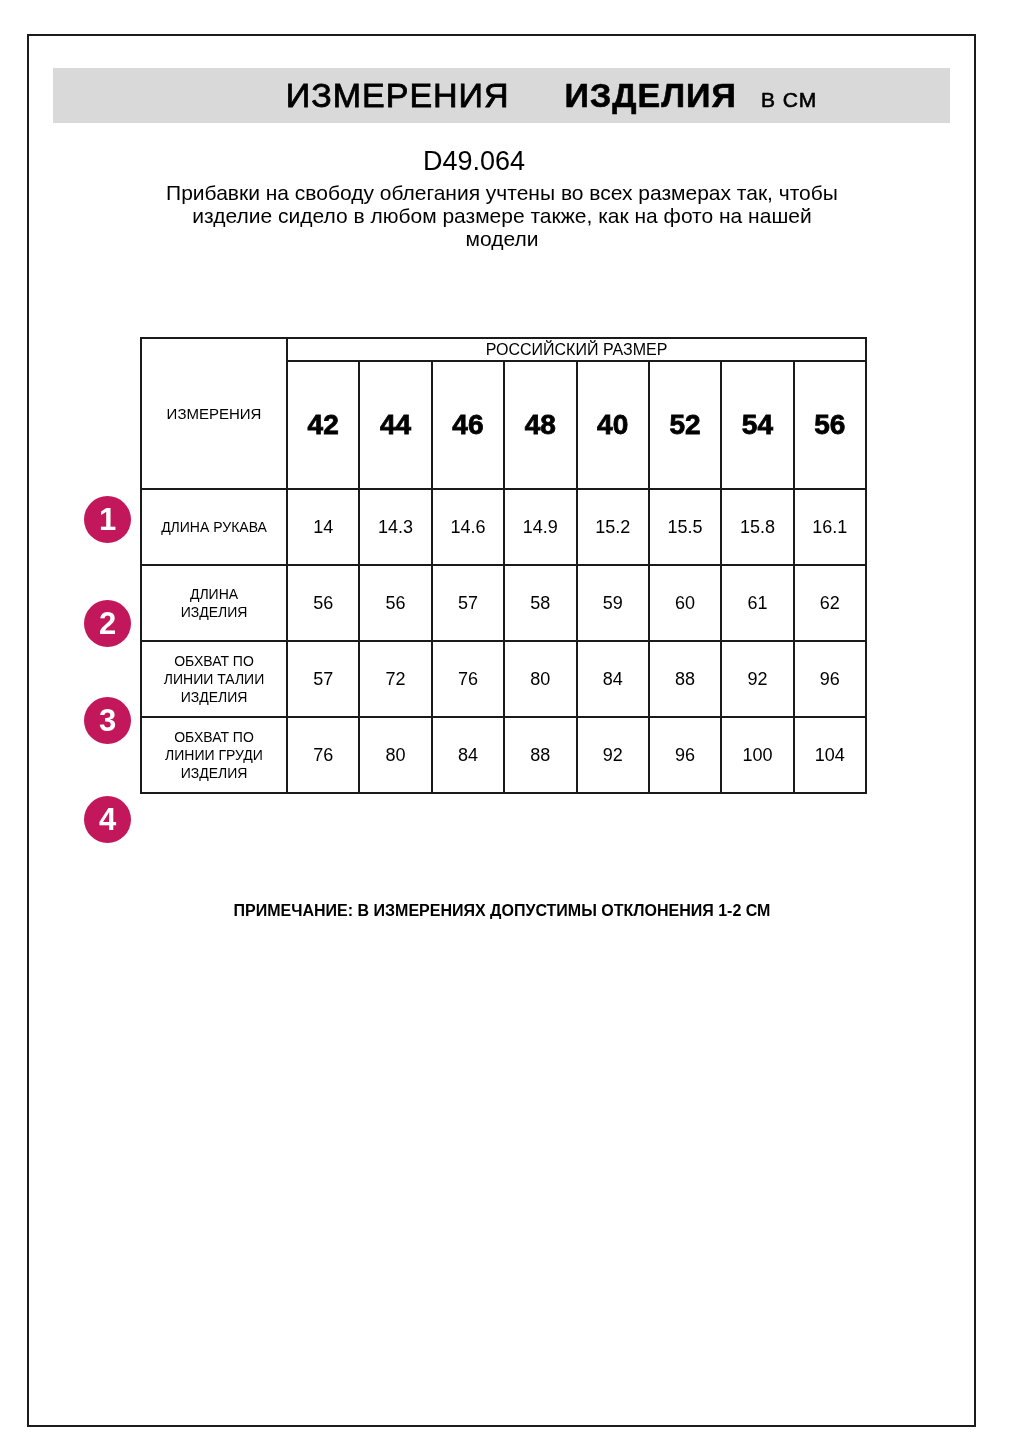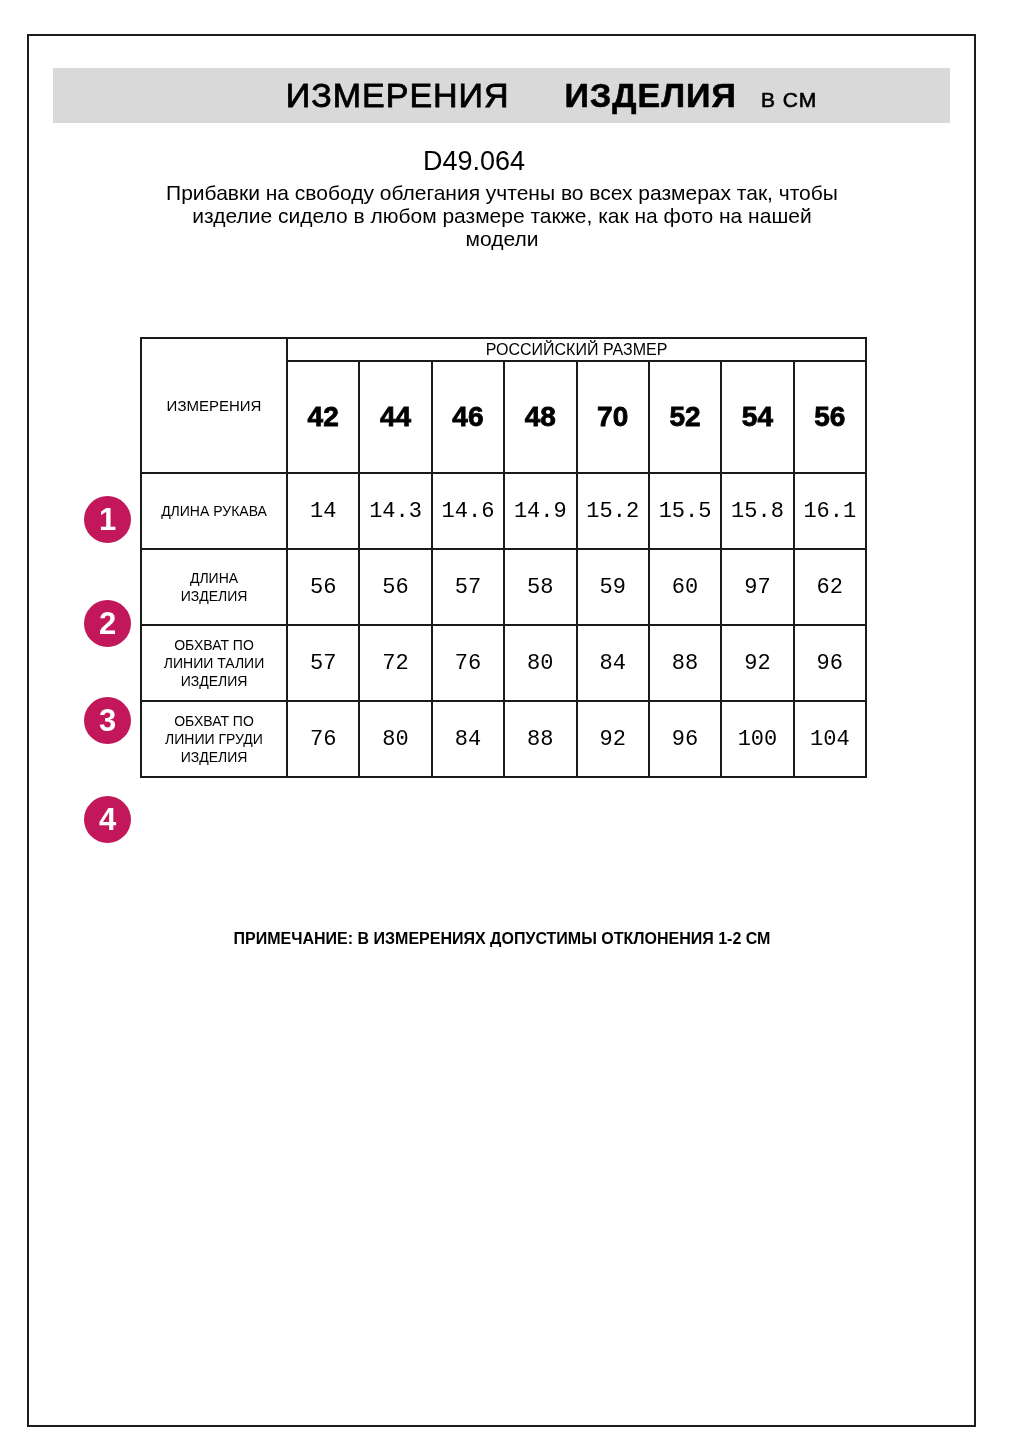--- a/index.html
+++ b/index.html
@@ -79,33 +79,33 @@
     overflow: hidden;
     margin-left: 48px;
   }
   col.c-label { width: 146px; }
   td.size-group {
     height: 23px;
     font-size: 16px;
     font-weight: 400;
   }
   td.corner-head { font-size: 15px; }
-  tr.sizes-row td { height: 112px; text-align: center; }
+  tr.sizes-row td { height: 128px; text-align: center; }
   td.size-head {
     font-size: 28px;
     font-weight: 700;
     -webkit-text-stroke: 0.8px #000;
   }
   tr.data-row td { height: 76px; }
   td.row-label {
     font-size: 14px;
     line-height: 18px;
     white-space: pre-line;
   }
-  td.val { font-size: 22px; font-family: Liberation Mono, monospace; }
+  td.val { font-size: 18px; }
   .marker {
     position: absolute;
     left: 84px;
     width: 47px; height: 47px;
     border-radius: 50%;
     background: #c2175a;
     color: #ffffff;
     display: flex;
     align-items: center;
     justify-content: center;
@@ -117,21 +117,20 @@
   .marker-2 { top: 600px; }
   .marker-3 { top: 697px; }
   .marker-4 { top: 796px; }
   .footnote {
     position: absolute;
     left: 122px; top: 902px;
     width: 760px;
     text-align: center;
     font-size: 16px;
     font-weight: 700;
-    margin-top: 28px;
   }
 </style>
 </head>
 <body>
 
 <div class="frame"></div>
 
 <div class="title-band">
   <span class="title-w1">ИЗМЕРЕНИЯ</span>
   <span class="title-w2">ИЗДЕЛИЯ</span>
@@ -159,21 +158,21 @@
   <tbody>
       <tr>
     <td class="corner-head" rowspan="2">ИЗМЕРЕНИЯ</td>
     <td class="size-group" colspan="8">РОССИЙСКИЙ РАЗМЕР</td>
   </tr>
   <tr class="sizes-row">
     <td class="size-head">42</td>
     <td class="size-head">44</td>
     <td class="size-head">46</td>
     <td class="size-head">48</td>
-    <td class="size-head">70</td>
+    <td class="size-head">40</td>
     <td class="size-head">52</td>
     <td class="size-head">54</td>
     <td class="size-head">56</td>
   </tr>
   <tr class="data-row">
     <td class="row-label">ДЛИНА РУКАВА</td>
     <td class="val">14</td>
     <td class="val">14.3</td>
     <td class="val">14.6</td>
     <td class="val">14.9</td>
@@ -184,21 +183,21 @@
   </tr>
   <tr class="data-row">
     <td class="row-label">ДЛИНА
 ИЗДЕЛИЯ</td>
     <td class="val">56</td>
     <td class="val">56</td>
     <td class="val">57</td>
     <td class="val">58</td>
     <td class="val">59</td>
     <td class="val">60</td>
-    <td class="val">97</td>
+    <td class="val">61</td>
     <td class="val">62</td>
   </tr>
   <tr class="data-row">
     <td class="row-label">ОБХВАТ ПО
 ЛИНИИ ТАЛИИ
 ИЗДЕЛИЯ</td>
     <td class="val">57</td>
     <td class="val">72</td>
     <td class="val">76</td>
     <td class="val">80</td>

